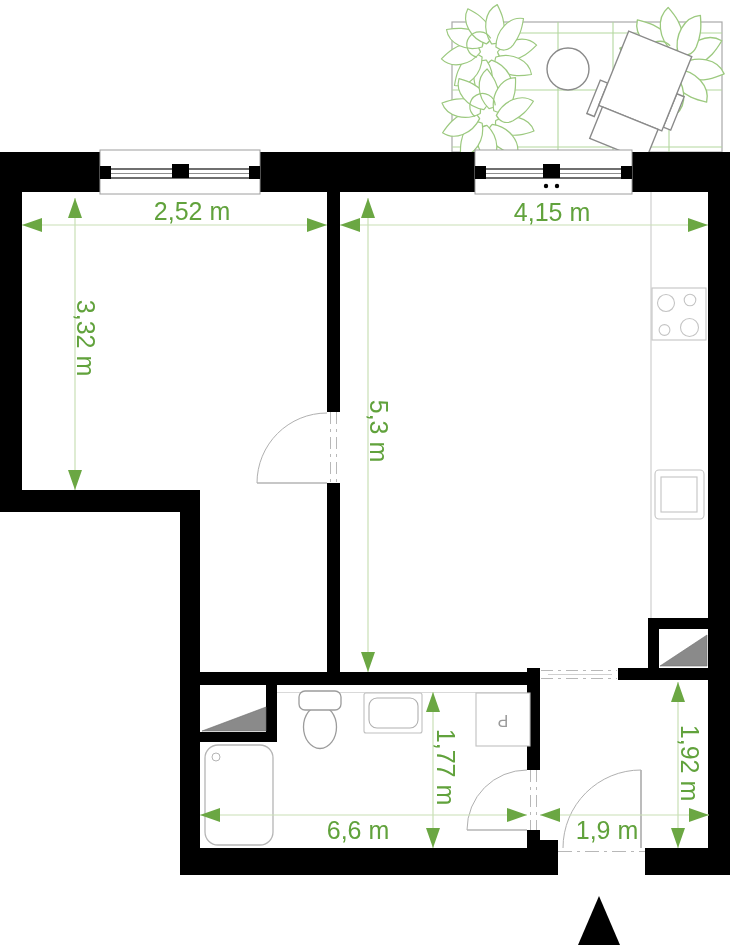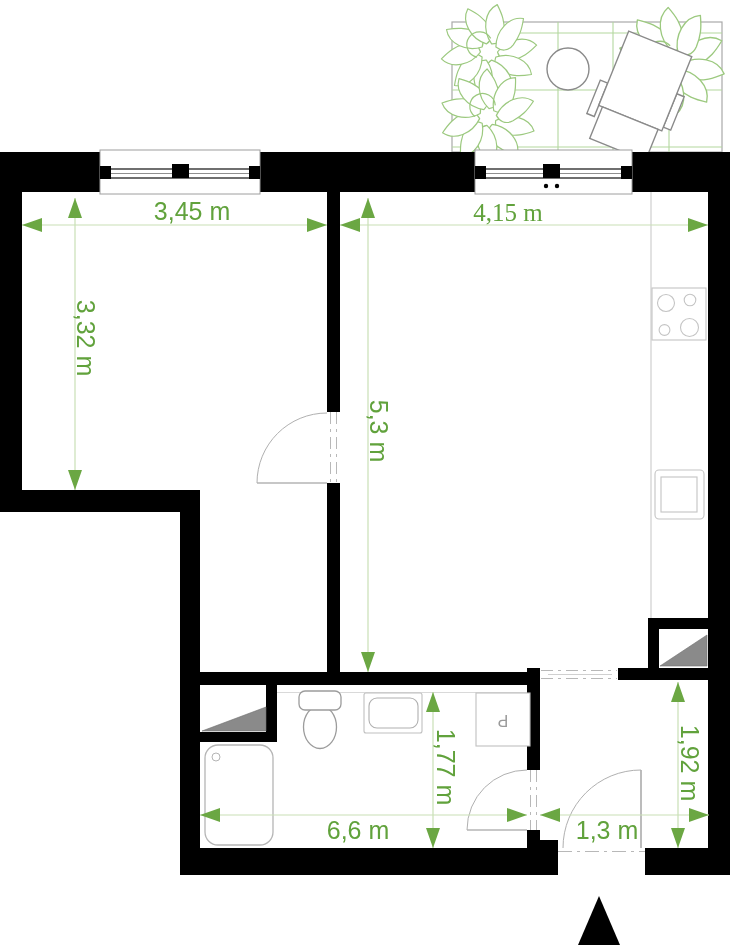--- a/index.html
+++ b/index.html
@@ -202,22 +202,22 @@
     <polygon points="678,848 671,828 685,828"></polygon>
     <polygon points="200,815 220,808 220,822"></polygon>
     <polygon points="527,815 507,808 507,822"></polygon>
     <polygon points="540,815 560,808 560,822"></polygon>
     <polygon points="709,815 689,808 689,822"></polygon>
   </g>
 
   <polygon points="578,945 620,945 599,896" fill="#000000"></polygon>
 </svg>
 
-  <div class="dim" style="left:192px;top:211px;">3,45 m</div>
-  <div class="dim" style="left:508px;top:212px;font-family:Liberation Serif, serif;">4,15 m</div>
+  <div class="dim" style="left:192px;top:211px;">2,52 m</div>
+  <div class="dim" style="left:552px;top:212px;">4,15 m</div>
   <div class="dim vert" style="left:85px;top:338px;">3,32 m</div>
   <div class="dim vert" style="left:378px;top:431px;">5,3 m</div>
   <div class="dim vert" style="left:445px;top:767px;">1,77 m</div>
   <div class="dim vert" style="left:689px;top:763px;">1,92 m</div>
   <div class="dim" style="left:358px;top:830px;">6,6 m</div>
-  <div class="dim" style="left:607px;top:830px;">1,3 m</div>
+  <div class="dim" style="left:607px;top:830px;">1,9 m</div>
   <div class="appliance-label" style="left:503px;top:720px;">P</div>
 </div>
 
 </body></html>

